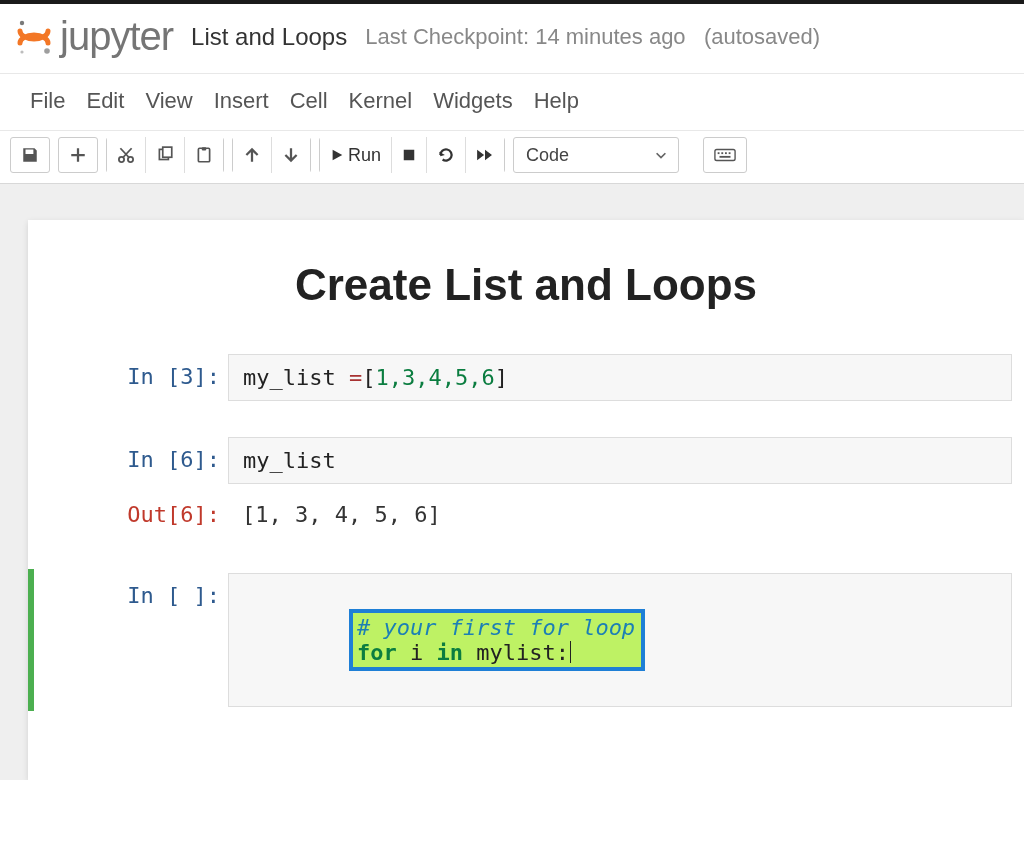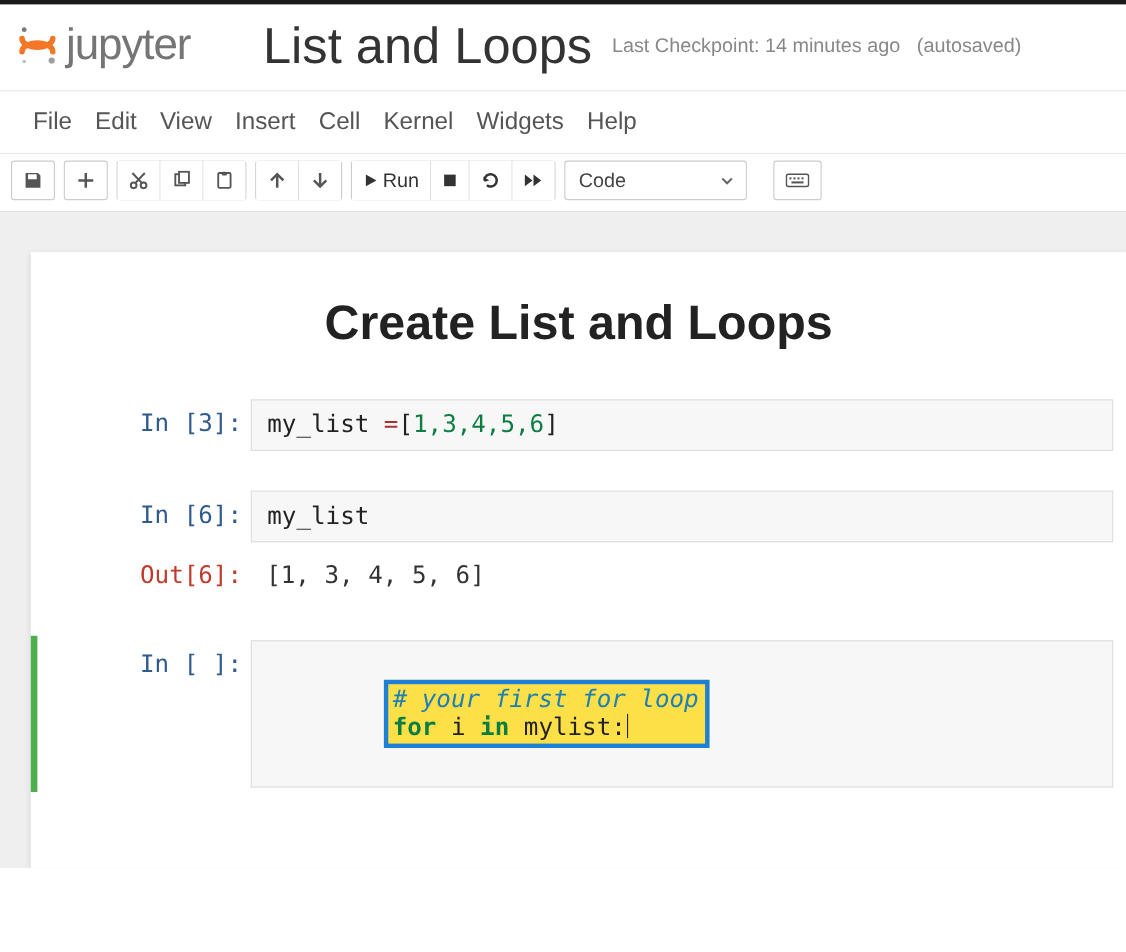--- a/index.html
+++ b/index.html
@@ -22,27 +22,26 @@
   }
   .logo-wrap { display: flex; align-items: center; gap: 6px; }
   .logo-icon { width: 40px; height: 40px; }
   .logo-text {
     font-size: 40px;
     color: #757575;
     font-weight: 400;
     letter-spacing: -1px;
   }
   .nb-title {
-    font-size: 46px;
+    font-size: 24px;
     color: #333;
     font-weight: 400;
-    margin-left: 48px;
   }
   .checkpoint {
-    font-size: 18px;
+    font-size: 22px;
     color: #888;
   }
   .autosaved { color: #888; }
 
   
   .menubar {
     display: flex;
     gap: 21px;
     padding: 14px 30px 16px 30px;
     border-top: 1px solid #e8e8e8;
@@ -146,21 +145,21 @@
   }
   .cell-gap { height: 28px; }
 
   
   .cell-selected { border-left: 6px solid #4caf50; padding-left: 0; }
   .cell-selected .prompt { flex-basis: 194px; padding-left: 34px; }
   .highlight-box {
     border: 4px solid #1e7fd6;
     display: inline-block;
     padding: 2px 6px 2px 4px;
-    background: #fde047;
+    background: #bef264;
   }
 
   
   .code-plain { color: #222; }
   .code-op { color: #a83232; }
   .code-num { color: #0b7d40; }
   .code-comment { color: #1c7fb5; font-style: italic; }
   .code-kw { color: #0b7d40; font-weight: 700; }
   .cursor {
     display: inline-block;

